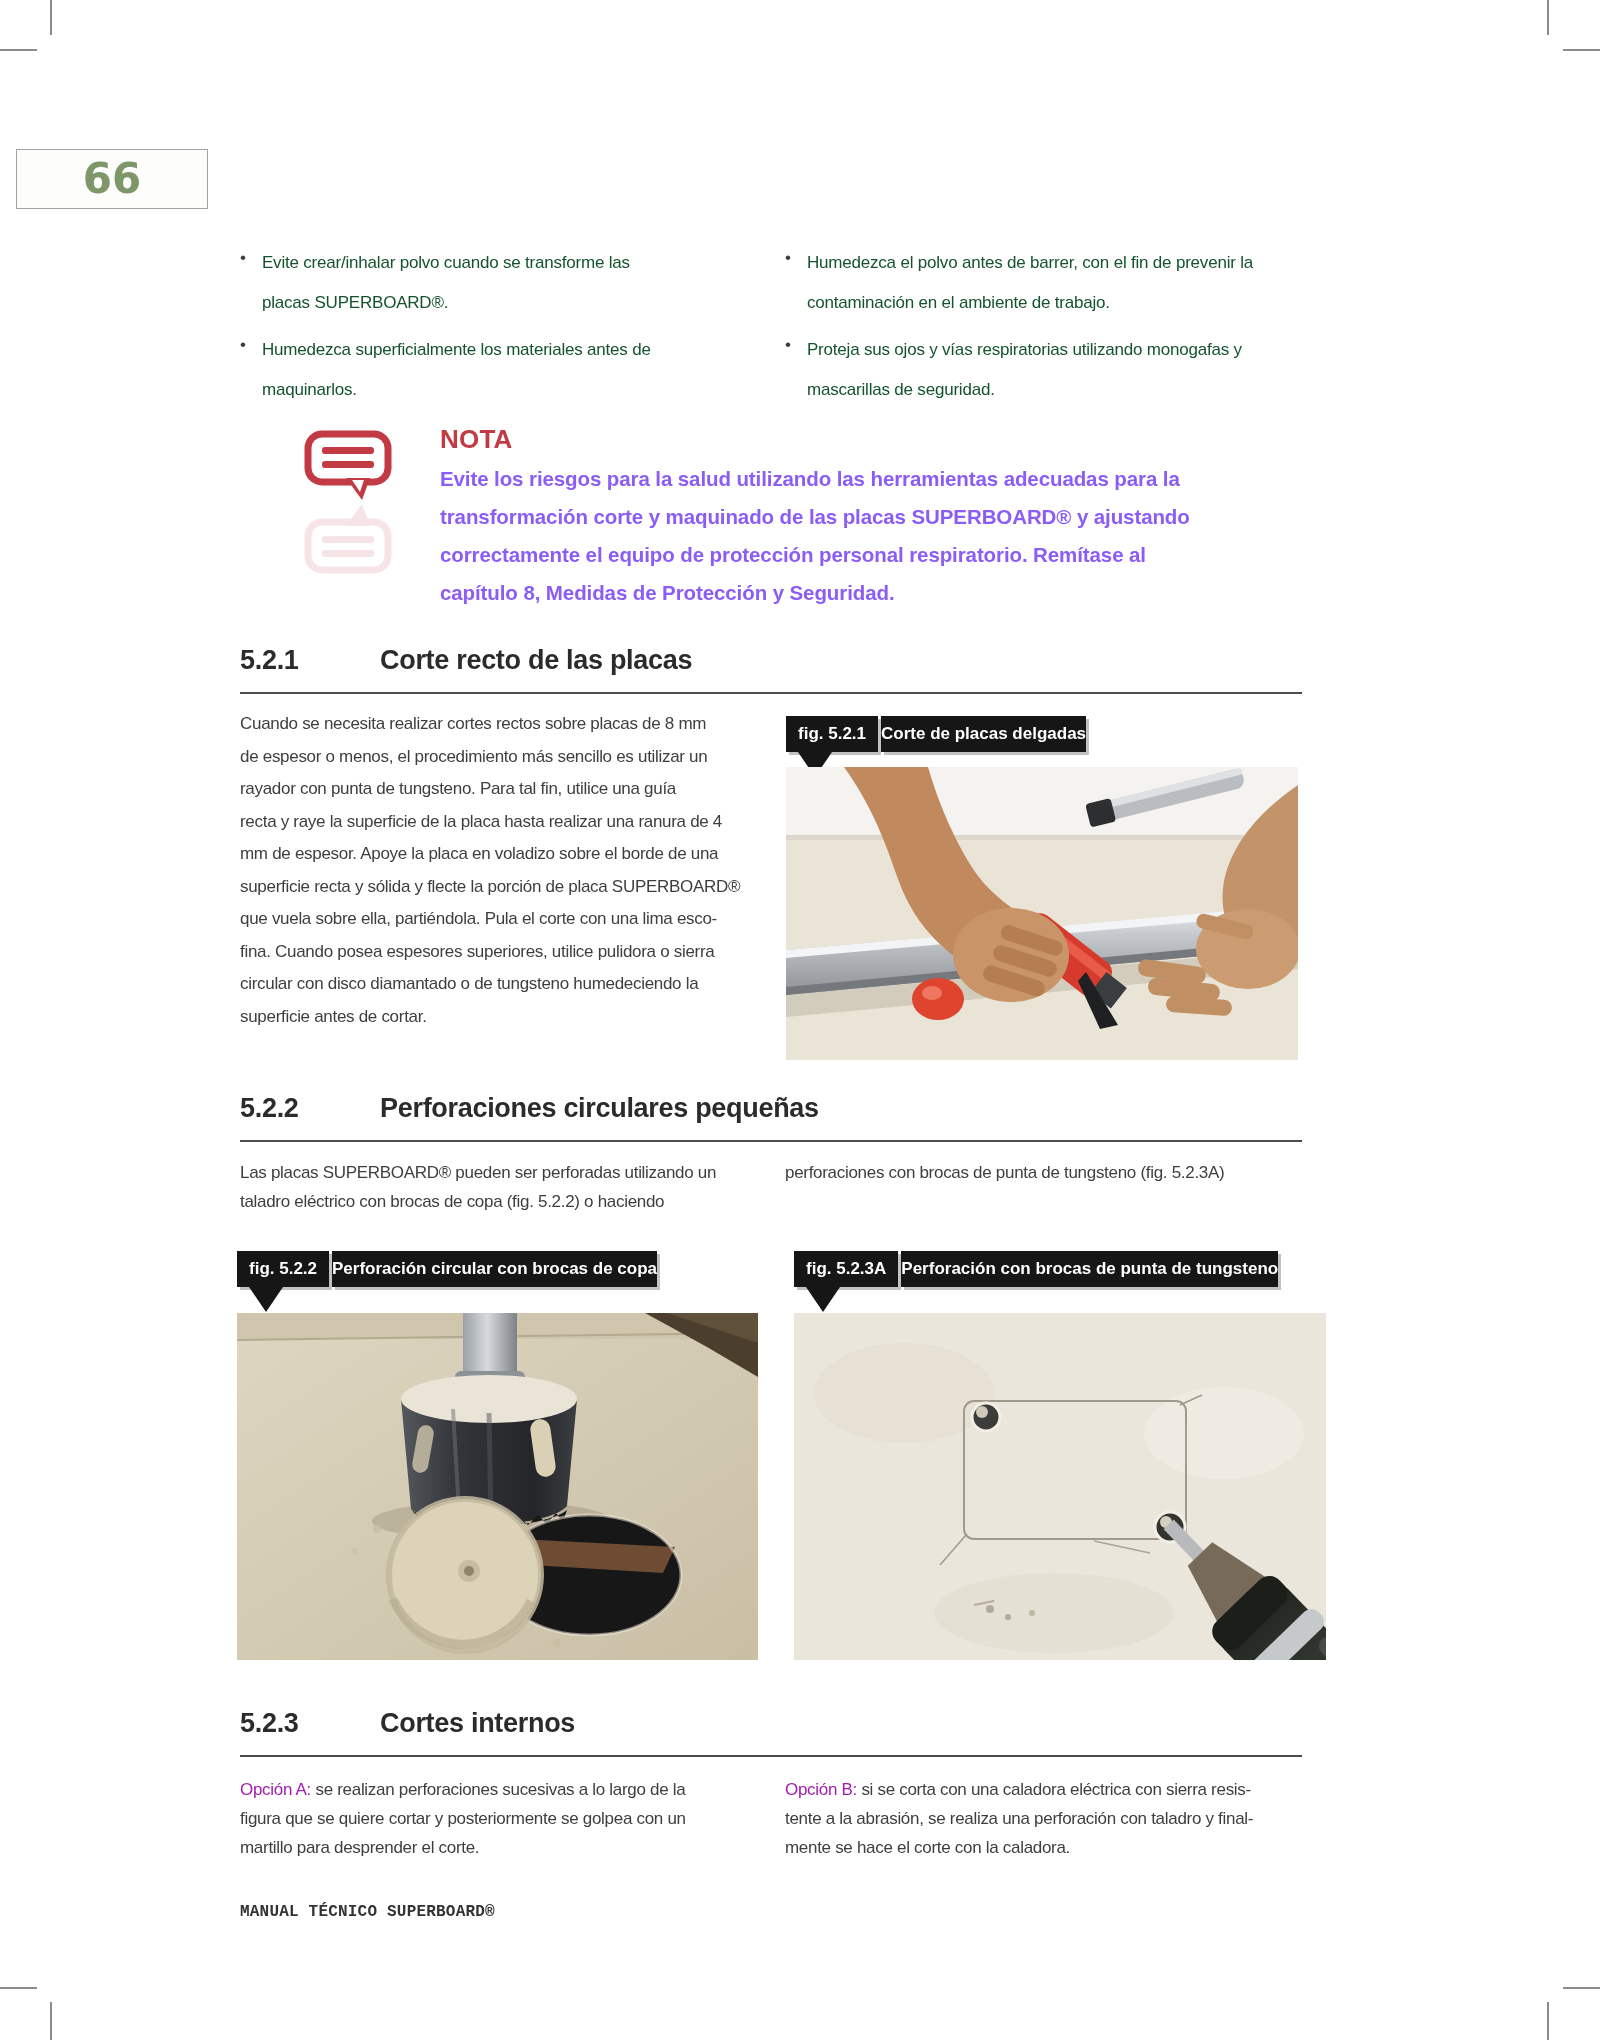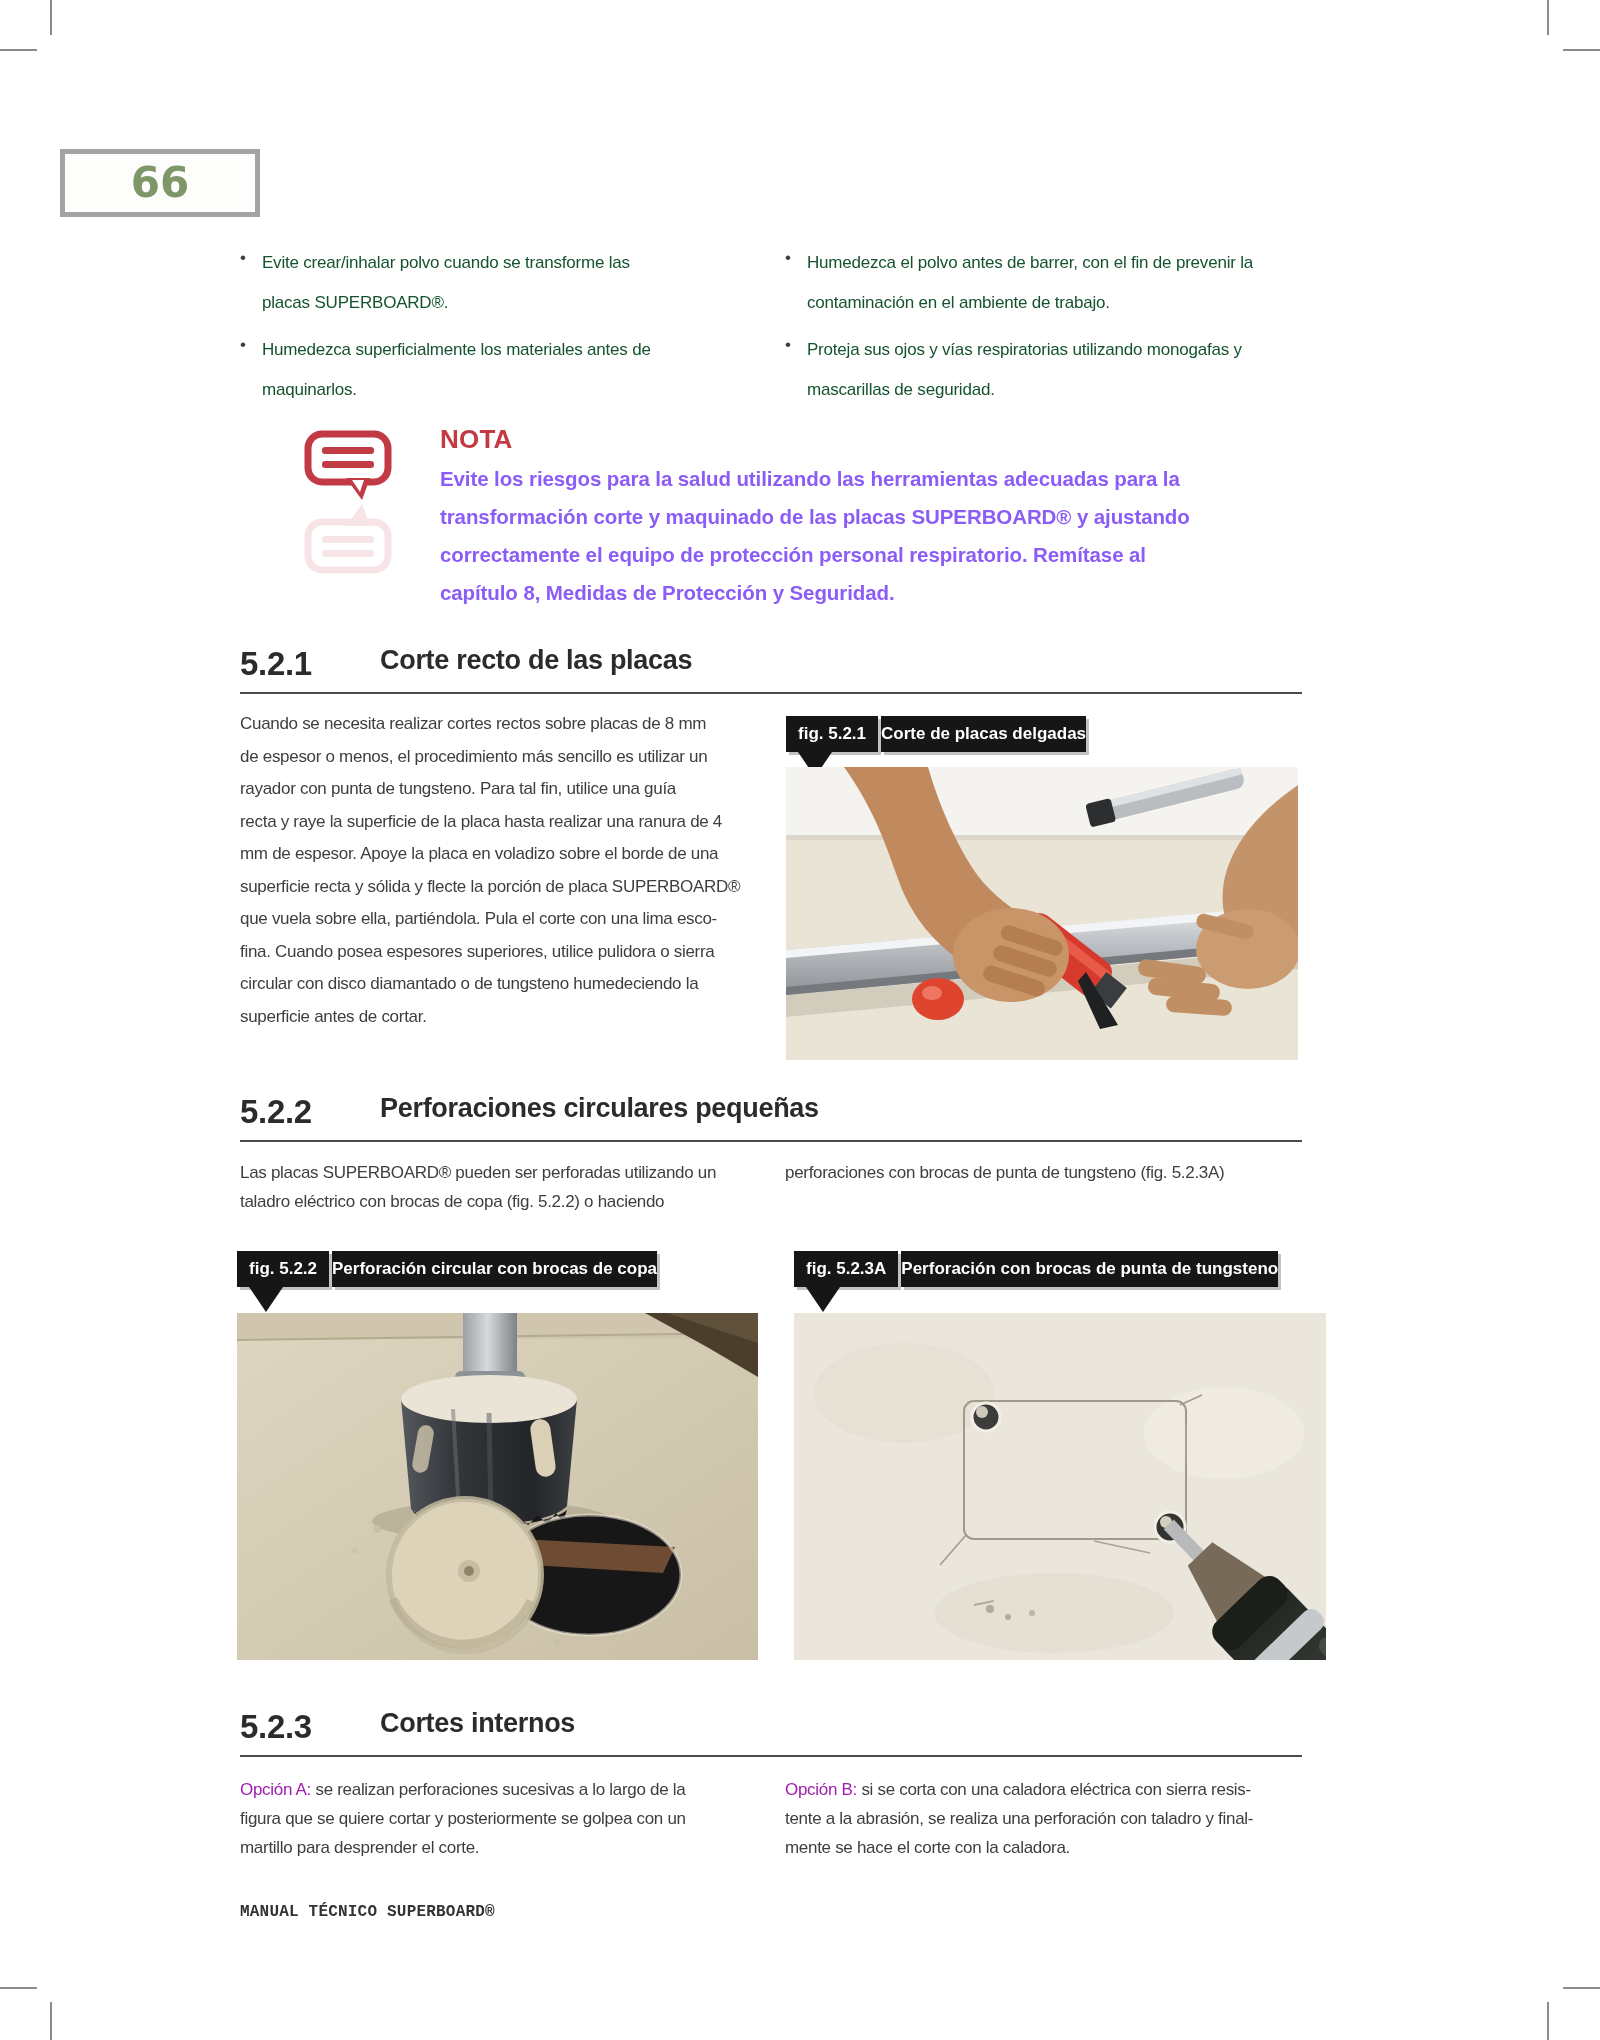--- a/index.html
+++ b/index.html
@@ -5,42 +5,42 @@
   html,body{margin:0;padding:0;background:#ffffff;}
   .page{
     position:relative;width:1600px;height:2040px;background:#ffffff;
     font-family:"Liberation Sans",sans-serif;color:#3e3e3e;overflow:hidden;
   }
   
   .crop{position:absolute;background:#8c8c8c;}
   
   .pagenum-box{
     position:absolute;left:16px;top:149px;width:190px;height:58px;
-    border:5px solid #a3a3a3;background:#fdfdfb;
-    display:flex;align-items:center;justify-content:center;margin-left:44px;
+    border:1px solid #a3a3a3;background:#fdfdfb;
+    display:flex;align-items:center;justify-content:center;
   }
   .pagenum{
     font-family:"DejaVu Sans",sans-serif;font-weight:bold;font-size:42px;
     color:#7d9769;line-height:1;
   }
   
   .bullet{position:absolute;display:flex;gap:16px;}
   .bmark{font-size:17px;line-height:29px;color:#3e3e3e;}
   .btext{font-size:17px;line-height:40px;white-space:pre-line;letter-spacing:-0.2px;color:#14532d;}
   
   .note-title{position:absolute;left:440px;top:424px;font-size:26px;font-weight:bold;color:#c23a43;letter-spacing:0.2px;text-align:right;}
   .note-body{
     position:absolute;left:440px;top:460px;width:840px;
     font-size:20.5px;font-weight:bold;color:#8b5cf6;line-height:38px;
     white-space:pre-line;letter-spacing:-0.1px;
   }
   .note-icon-wrap{position:absolute;left:300px;top:428px;width:96px;height:120px;}
   .note-icon-reflect{position:absolute;left:0;top:74px;opacity:0.13;transform:scaleY(-1);}
   
-  .sec-num{position:absolute;font-size:33px;font-weight:bold;color:#2b2b2b;letter-spacing:-0.3px;}
+  .sec-num{position:absolute;font-size:27px;font-weight:bold;color:#2b2b2b;letter-spacing:-0.3px;}
   .sec-title{position:absolute;font-size:27px;font-weight:bold;color:#2b2b2b;letter-spacing:-0.3px;}
   .sec-rule{position:absolute;height:2px;background:#4b4b4b;width:1062px;left:240px;}
   .body-col{
     position:absolute;font-size:17px;line-height:32.5px;letter-spacing:-0.3px;
     white-space:pre-line;color:#3e3e3e;
   }
   .body-col-sm{
     position:absolute;font-size:17px;line-height:29px;letter-spacing:-0.3px;
     white-space:pre-line;color:#3e3e3e;
   }

